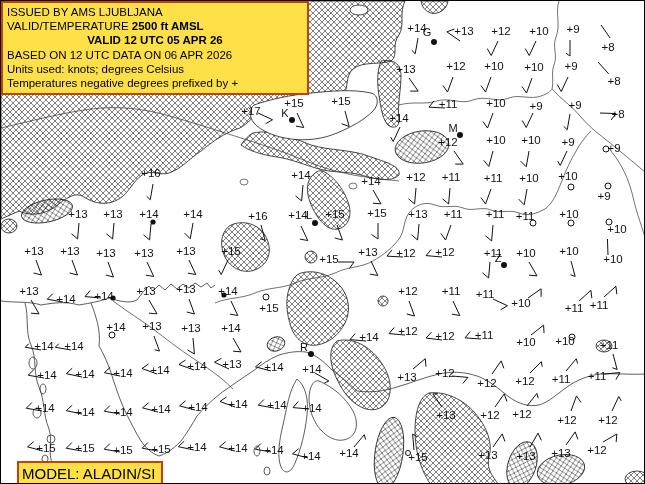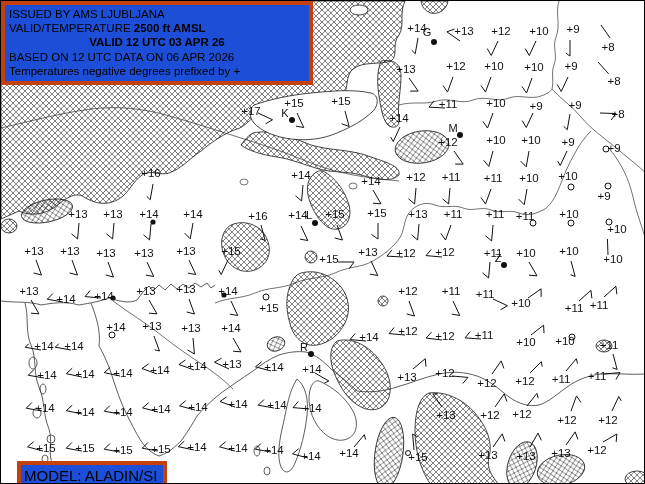--- a/index.html
+++ b/index.html
@@ -1,19 +1,19 @@
 <!DOCTYPE html>
 <html><head>
 <meta charset="utf-8">
 <style>
   html,body{margin:0;padding:0;background:#888;}
   #map{position:relative;width:645px;height:484px;background:#fff;overflow:hidden;
        font-family:"Liberation Sans","DejaVu Sans",sans-serif;border:1px solid #000;box-sizing:border-box;}
   #basemap{position:absolute;left:0;top:0;}
-  .infobox{position:absolute;background:#1d4ed8;border:4px solid #c2410c;color:#000;
+  .infobox{position:absolute;background:#fde047;border:2px solid #c2410c;color:#000;
            font-size:11.5px;line-height:14.2px;padding:2px 4px 3px 4px;}
   #header-box{left:0;top:0;width:296px;}
   #model-box{left:16px;top:460px;font-size:15px;line-height:19px;padding:1px 6px 2px 3px;}
   .b{font-weight:bold;text-align:center;}
 </style>
 </head>
 <body>
 
 <div id="map">
   <svg id="basemap" width="645" height="484" viewBox="0 0 645 484">
@@ -473,19 +473,20 @@
         <circle cx="152" cy="221" r="2.6" fill="#111111"></circle>
         <circle cx="112" cy="297" r="2.6" fill="#111111"></circle>
         <circle cx="223" cy="294" r="2.6" fill="#111111"></circle>
         <circle cx="407" cy="452" r="2.5" fill="none" stroke="#111111" stroke-width="1"></circle>
       </g>
   </svg>
 
   <div id="header-box" class="infobox">
     <div>ISSUED BY AMS LJUBLJANA</div>
     <div><span>VALID/TEMPERATURE </span><span class="b">2500 ft AMSL</span></div>
-    <div class="b">VALID 12 UTC 03 APR 26</div>
+    <div class="b">VALID 12 UTC 05 APR 26</div>
     <div>BASED ON 12 UTC DATA ON 06 APR 2026</div>
+    <div>Units used: knots; degrees Celsius</div>
     <div>Temperatures negative degrees prefixed by +</div>
   </div>
 
   <div id="model-box" class="infobox">MODEL: ALADIN/SI</div>
 </div>
 
 </body></html>

